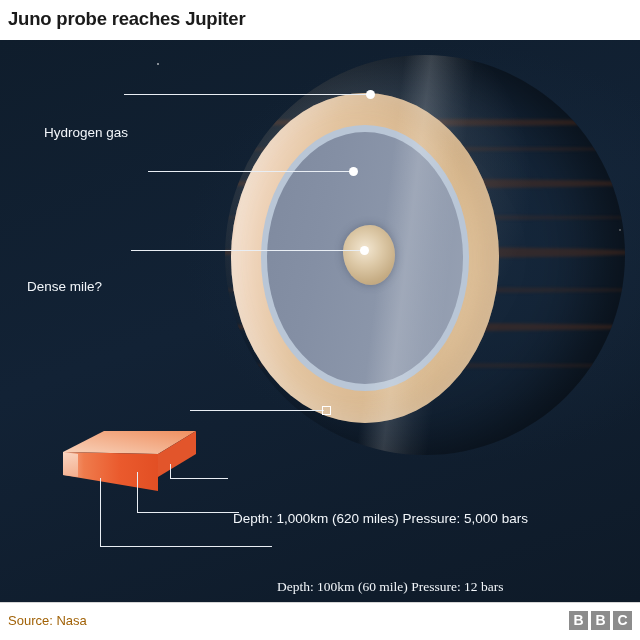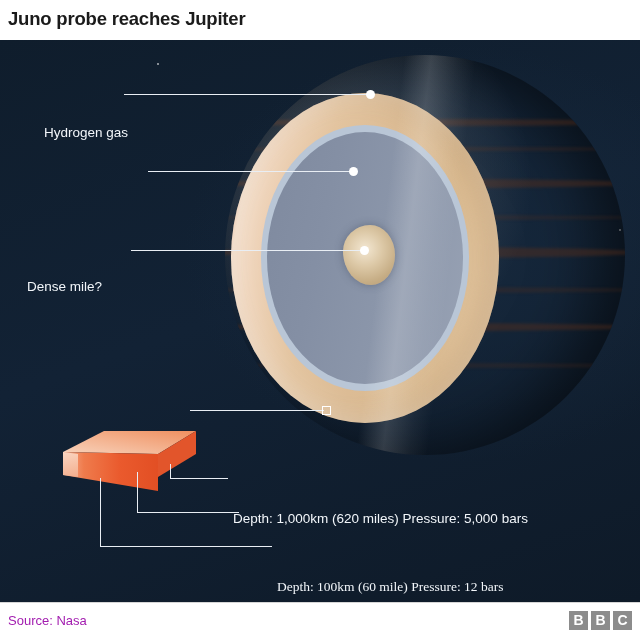--- a/index.html
+++ b/index.html
@@ -204,21 +204,21 @@
 
   
   #footer{
     position:absolute;left:0;top:602px;width:640px;height:38px;background:#ffffff;
   }
   #footer-rule{
     position:absolute;left:0;top:0;width:640px;height:1px;background:#d6d6d6;
   }
   #source{
     position:absolute;left:8px;top:11px;
-    font-size:13px;color:#a21caf;white-space:nowrap;
+    font-size:13px;color:#a16207;white-space:nowrap;
   }
   #bbc-logo{
     position:absolute;right:8px;top:9px;display:flex;gap:3px;
   }
   #bbc-logo span{
     display:block;width:19px;height:19px;background:#8c8c8c;color:#ffffff;
     font-size:14px;font-weight:bold;line-height:19px;text-align:center;
   }
 </style>
 </head>

